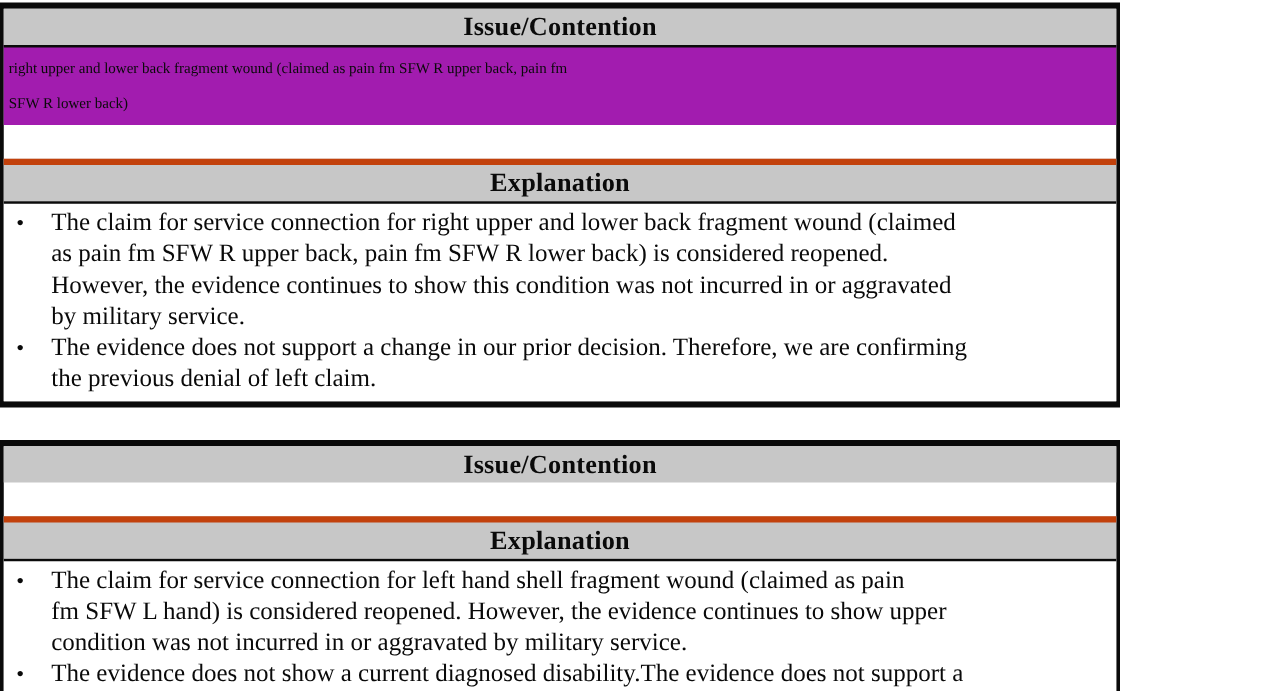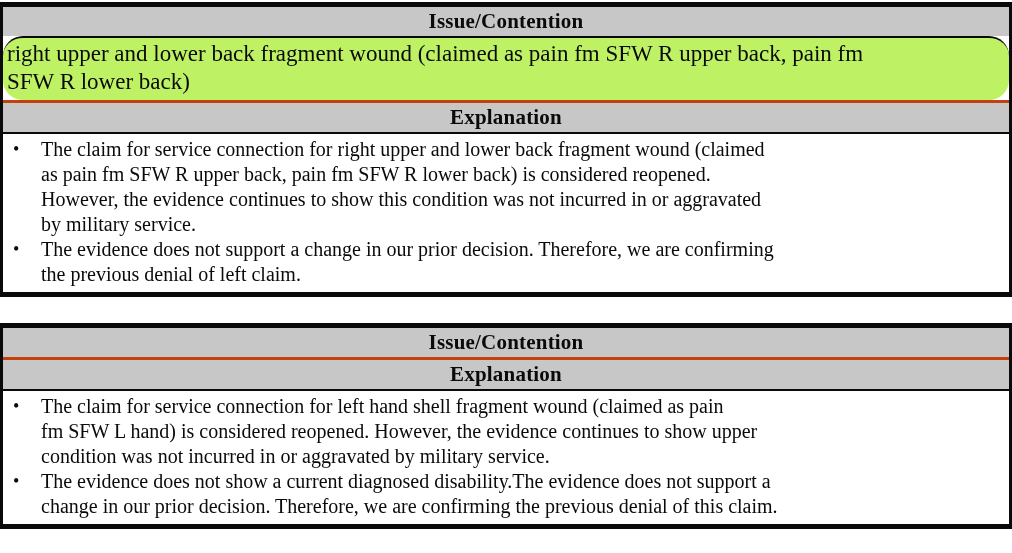--- a/index.html
+++ b/index.html
@@ -15,51 +15,51 @@
     color: #0a0a0a;
     -webkit-font-smoothing: antialiased;
   }
   .page {
     width: 1012px;
     box-sizing: border-box;
     padding-top: 2px;
   }
   .doc-table {
     box-sizing: border-box;
-    width: 1012px;
+    width: 896px;
     border-left: 3px solid #0a0a0a;
     border-right: 3px solid #0a0a0a;
     border-top: 5px solid #0a0a0a;
     border-bottom: 5px solid #0a0a0a;
     background: #ffffff;
   }
   .doc-table + .doc-table {
     margin-top: 26px;
   }
   .hdr-row {
     background: #c7c7c7;
     text-align: center;
     font-weight: bold;
     font-size: 21px;
     line-height: 24px;
     padding: 2px 0 3px 0;
     letter-spacing: 0.2px;
   }
   .issue-row {
     border-top: 2px solid #0a0a0a;
-    background: #bef264;
-    font-size: 23px;
+    background: #a21caf;
+    font-size: 12px;
     line-height: 28px;
     padding: 2px 6px 4px 4px;
     white-space: pre-wrap;
     text-align: justify;
-    border-radius: 20px;
   }
   .expl-hdr {
-    border-top: 3px solid #c2410c;
+    border-top: 5px solid #c2410c;
+    margin-top: 27px;
   }
   .expl-body {
     border-top: 2px solid #0a0a0a;
     background: #ffffff;
     padding: 3px 6px 5px 0;
   }
   .bullet-row {
     display: flex;
     align-items: flex-start;
     font-size: 20px;

